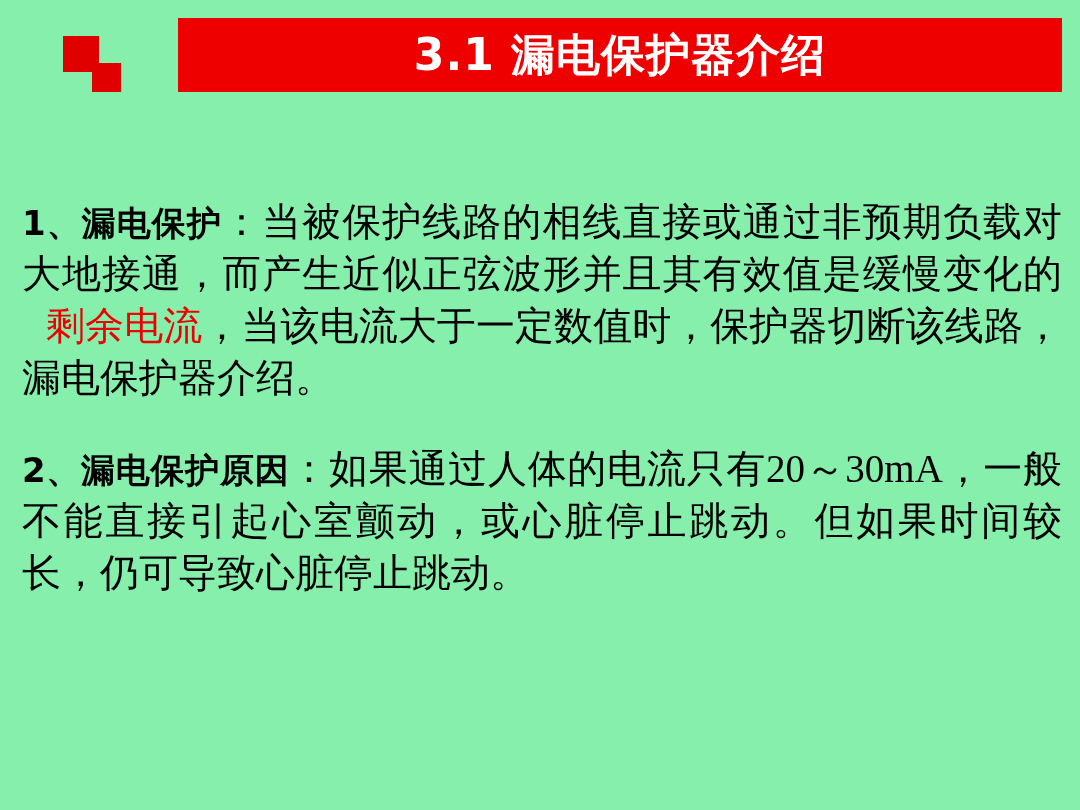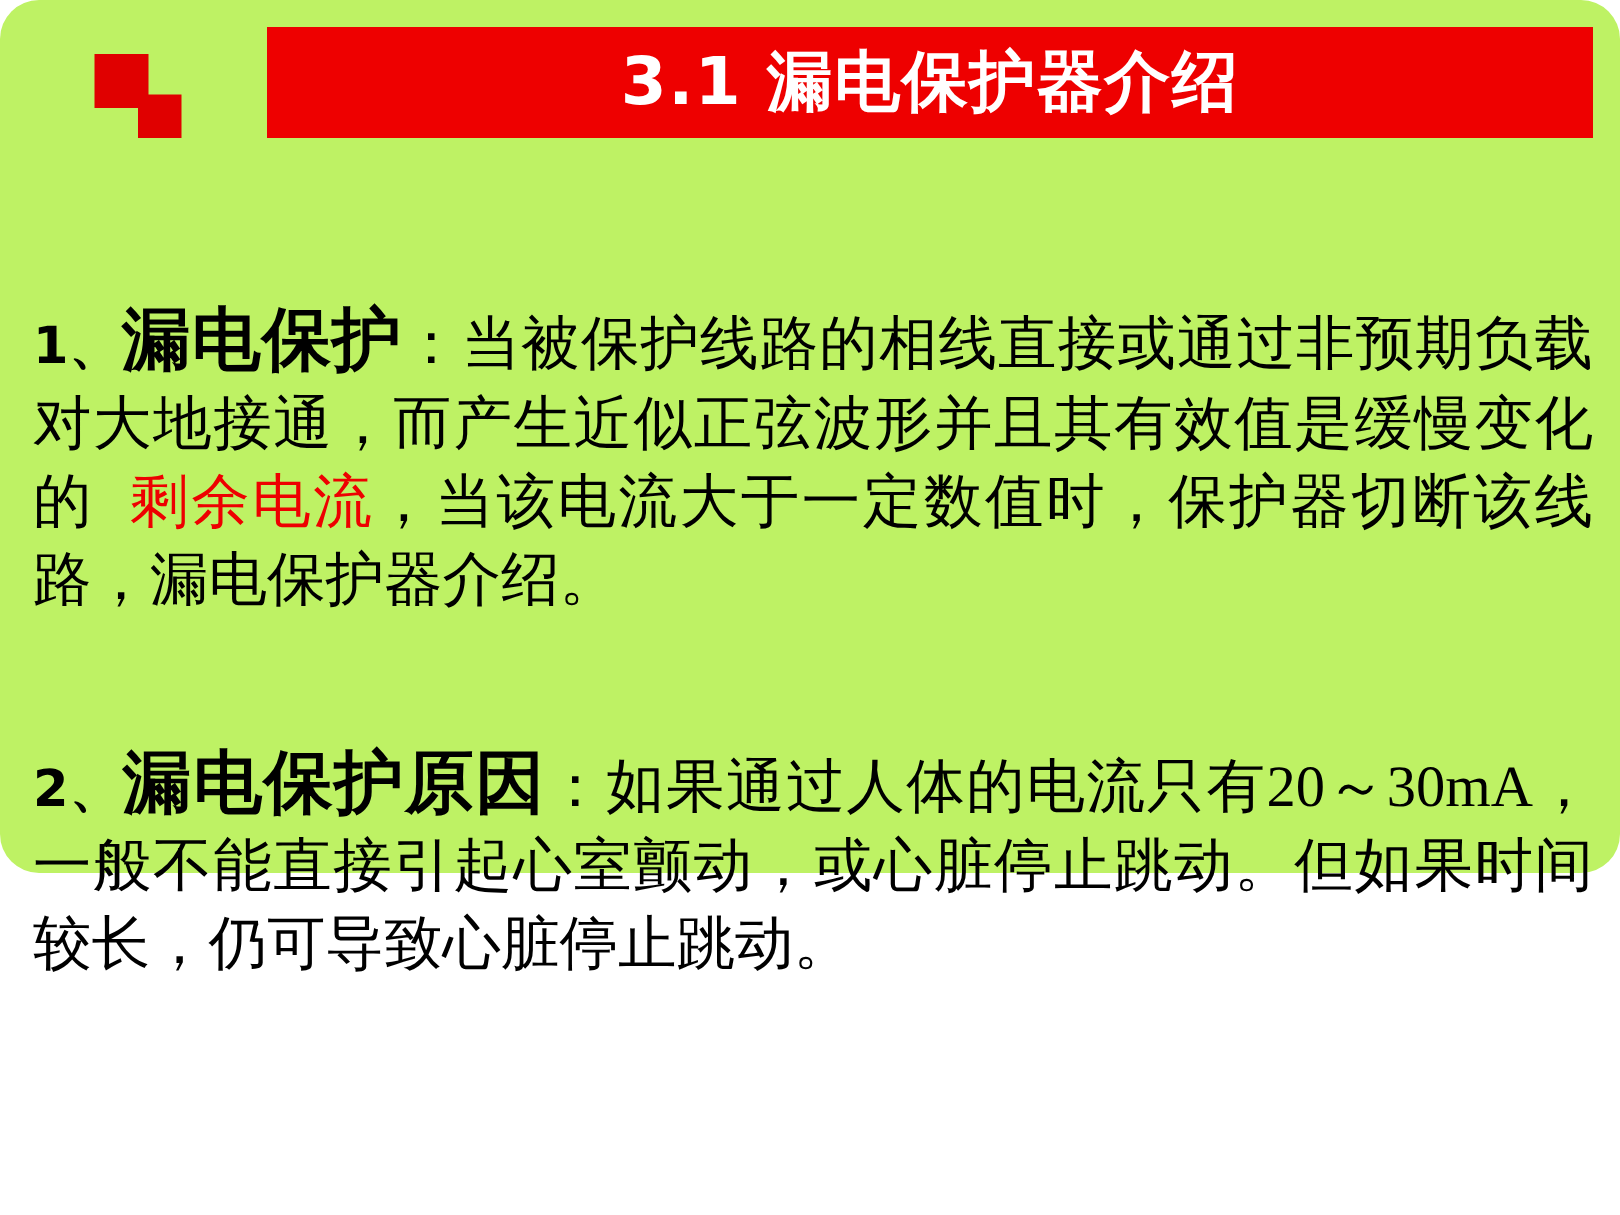--- a/index.html
+++ b/index.html
@@ -9,23 +9,22 @@
   body {
     width: 1080px;
     height: 810px;
     background: #ffffff;
     font-family: "Liberation Serif", "DejaVu Serif", serif;
     overflow: hidden;
   }
   .slide {
     position: relative;
     width: 1080px;
-    height: 582px;
-    background: #bef264;
-    border-radius: 26px;
+    height: 810px;
+    background: #86efac;
   }
 
   
   .header {
     position: absolute;
     left: 0;
     top: 0;
     width: 1080px;
     height: 115px;
   }
@@ -81,26 +80,26 @@
     width: 1040px;
   }
   .para {
     font-size: 39px;
     line-height: 1.33;
     color: #000000;
     text-align: justify;
     letter-spacing: 0px;
   }
   .para + .para {
-    margin-top: 78px;
+    margin-top: 40px;
   }
   .lead {
     font-family: "DejaVu Sans", "Liberation Sans", sans-serif;
     font-weight: bold;
-    font-size: 46px;
+    font-size: 34px;
   }
   .lead-num {
     font-size: 34px;
   }
   .colon {
     font-family: "Liberation Serif", "DejaVu Serif", serif;
     font-size: 39px;
     font-weight: normal;
   }
   .hl-red {

